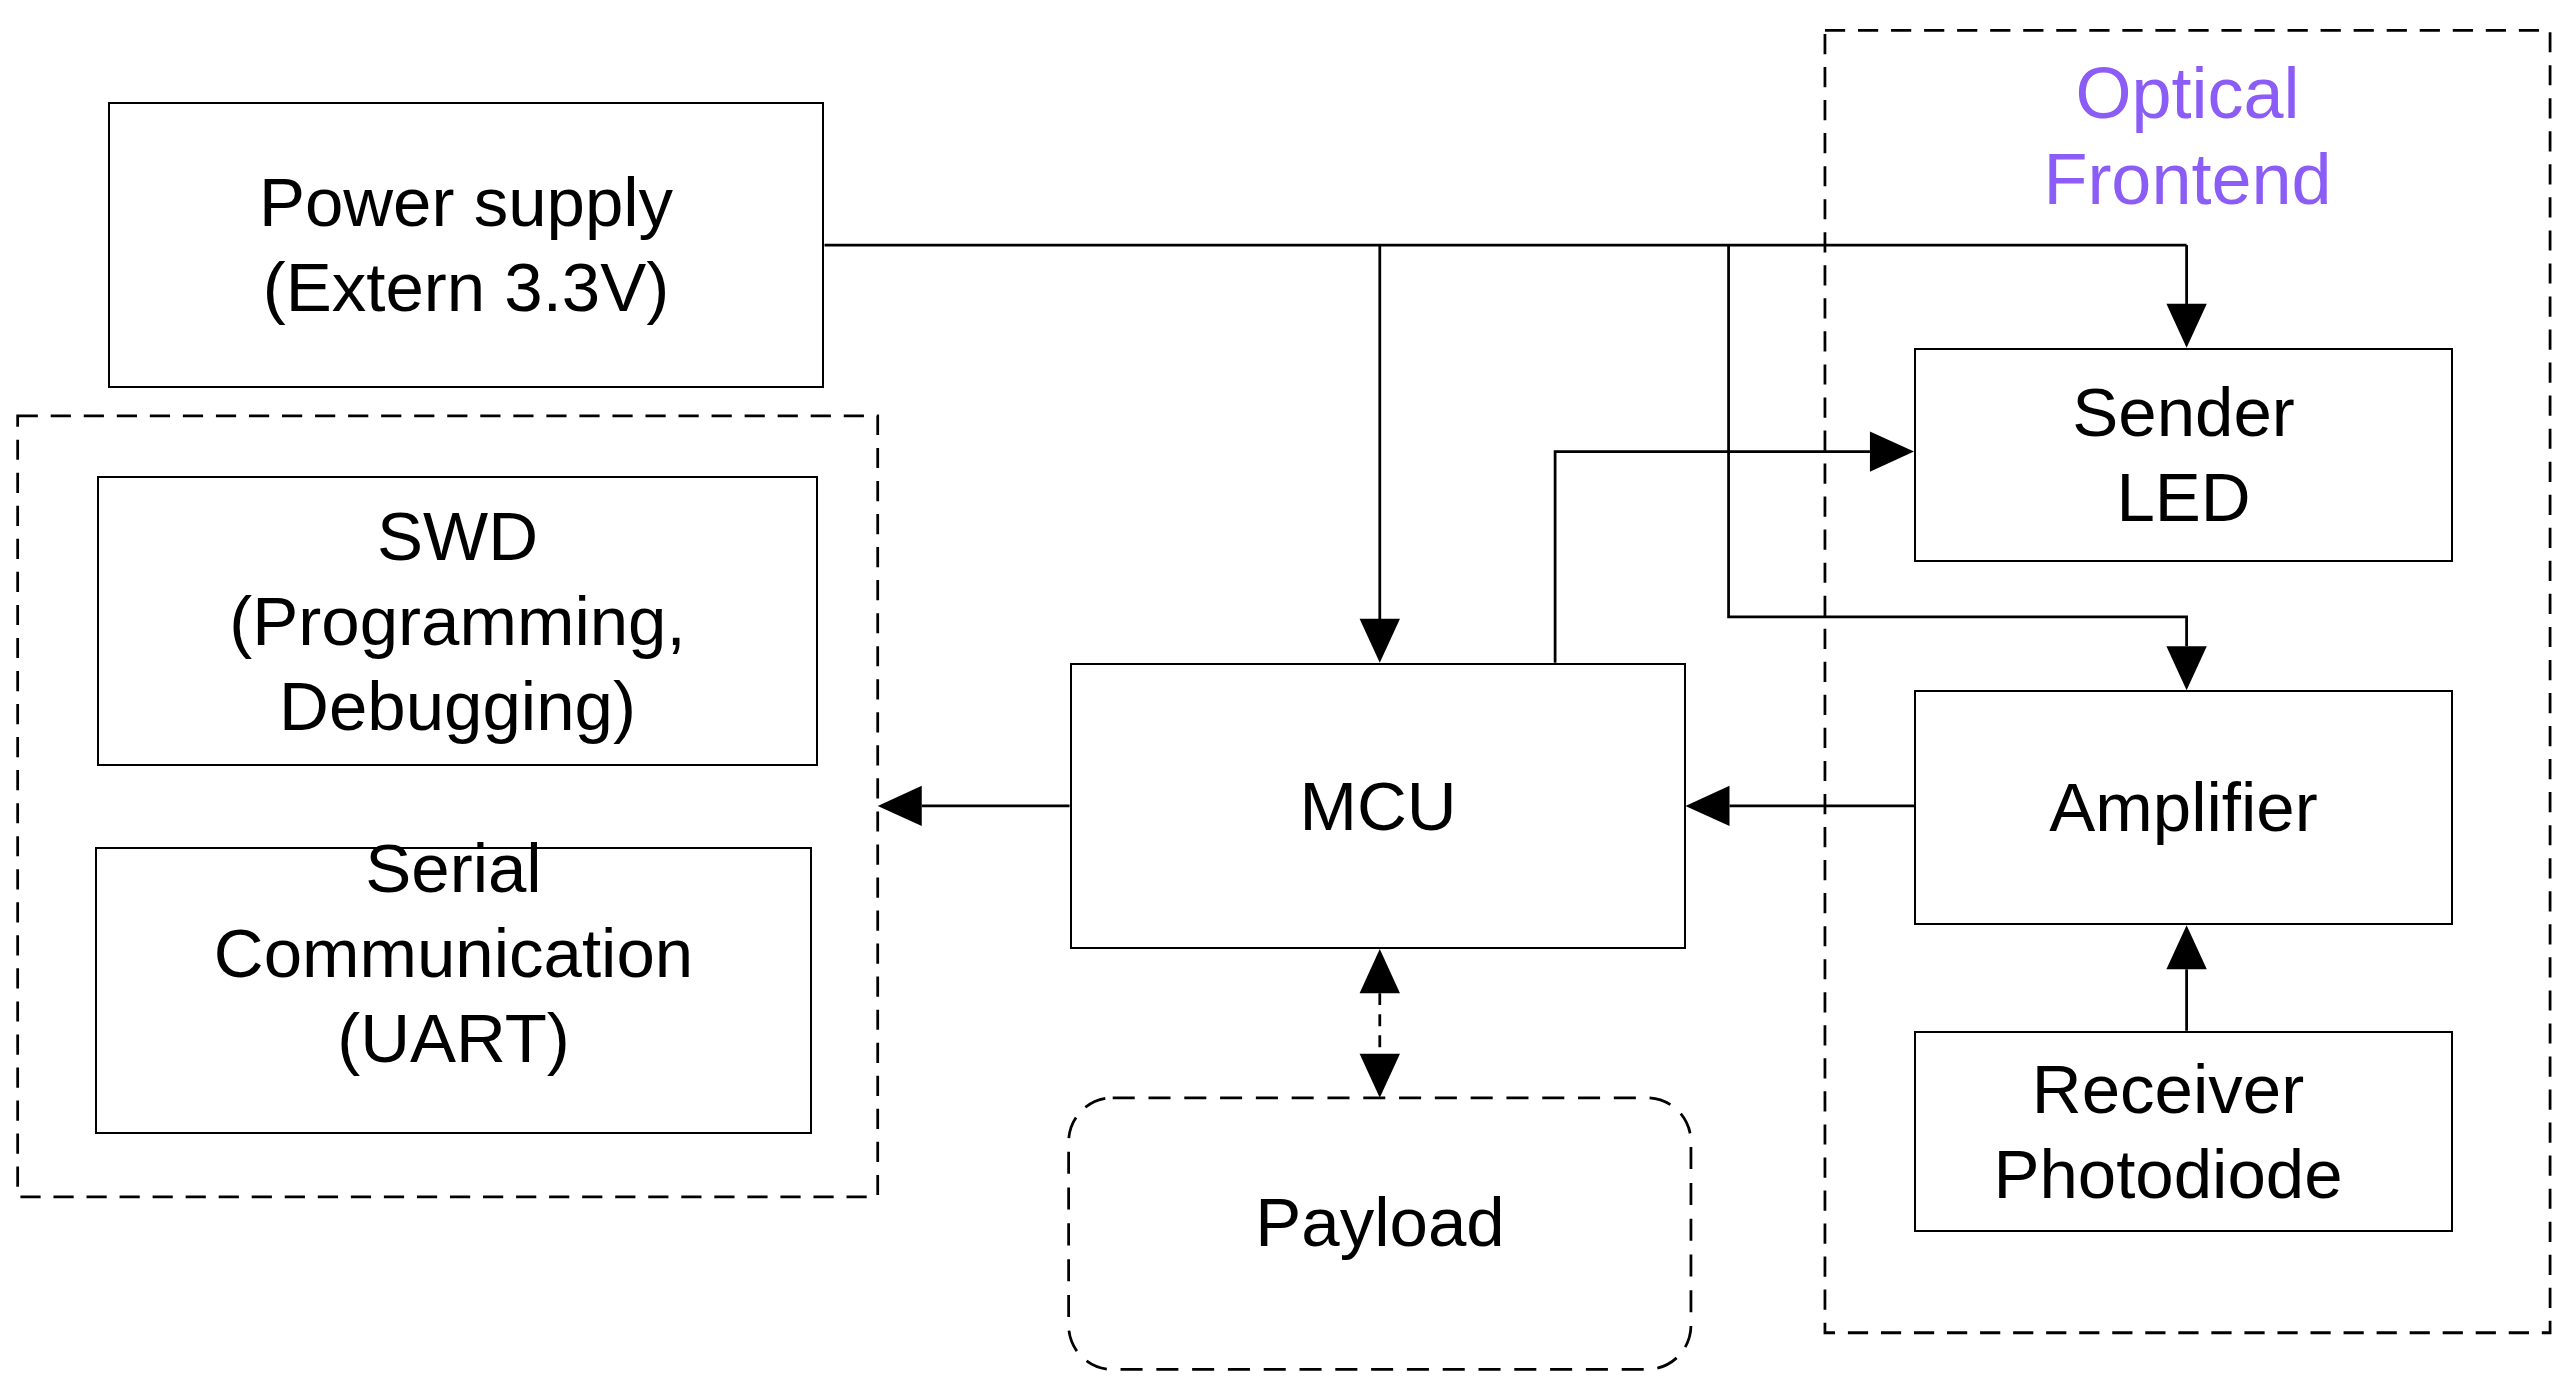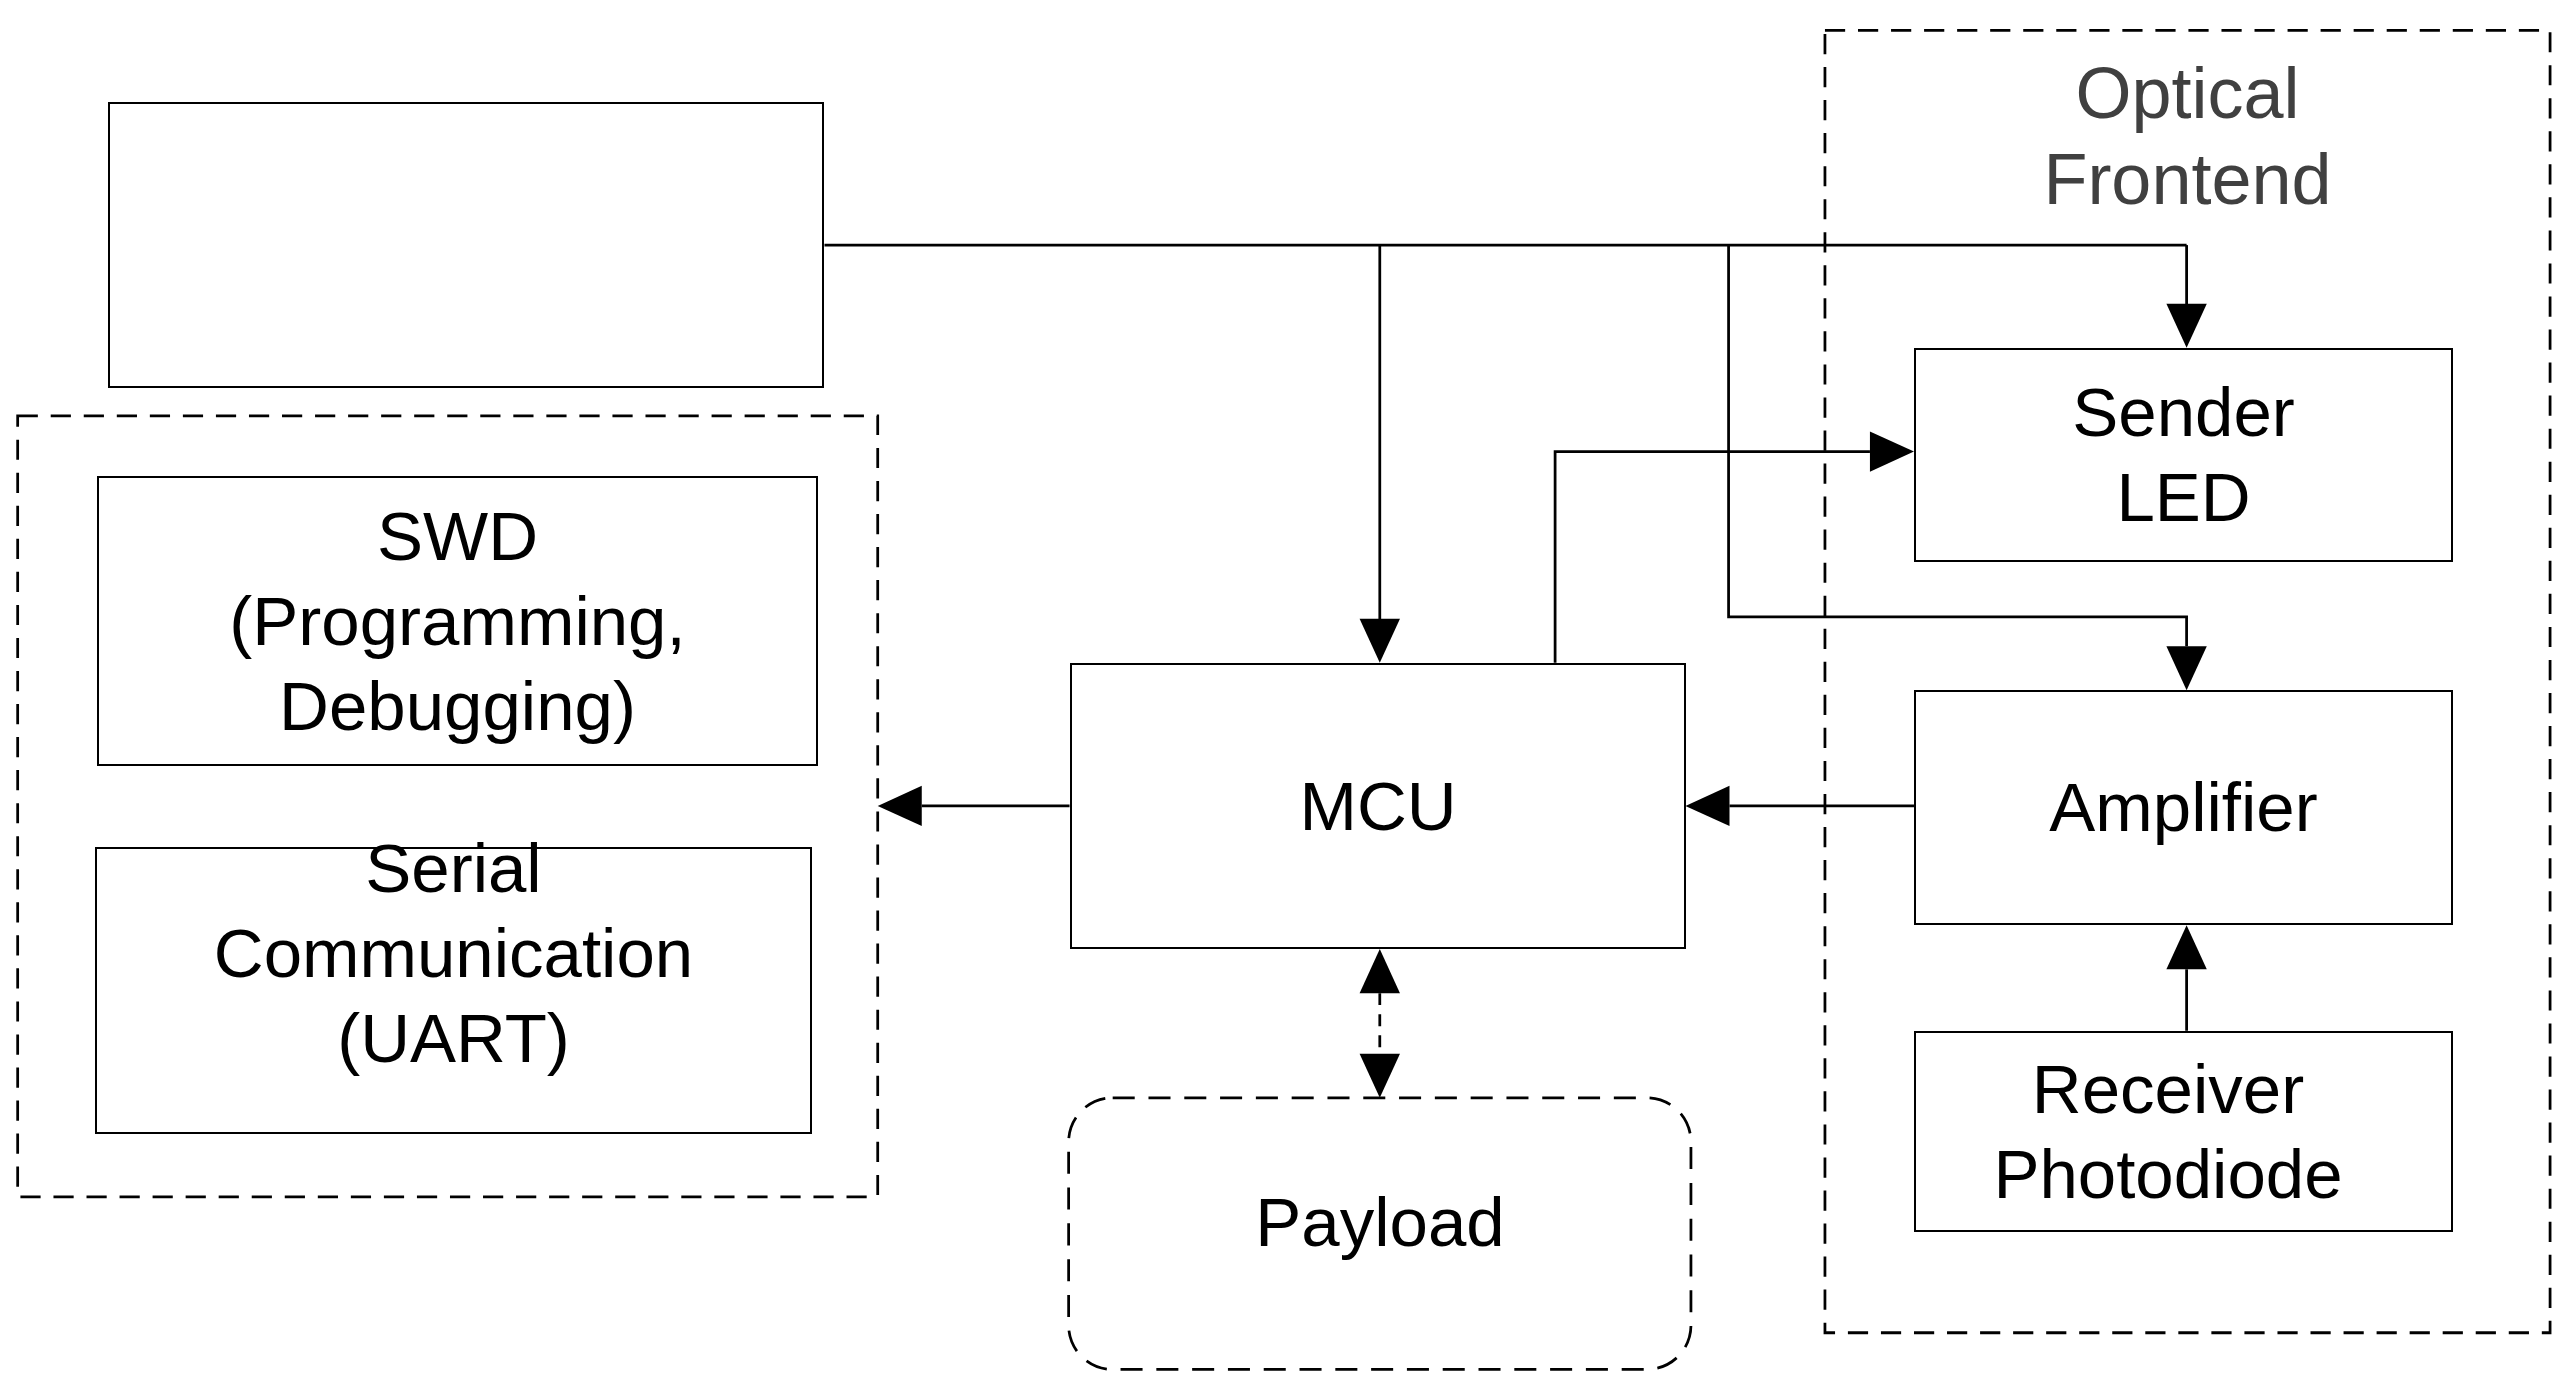--- a/index.html
+++ b/index.html
@@ -33,21 +33,21 @@
     flex-direction: column;
     align-items: center;
     justify-content: center;
     text-align: center;
     font-size: 69px;
     line-height: 85px;
     white-space: nowrap;
     box-sizing: border-box;
   }
   .group-label {
-    color: #404040;
+    color: #8b5cf6;
     font-size: 72px;
     line-height: 86px;
   }
   
   .power-supply   { left: 108px;  top: 102px;  width: 716px; height: 286px; }
   .swd            { left: 97px;  top: 476px;  width: 721px; height: 290px; }
   .serial         { left: 95px;  top: 847px;  width: 717px; height: 287px; }
   .mcu            { left: 1070px; top: 663px;  width: 616px; height: 286px; }
   .sender         { left: 1914px; top: 348px;  width: 539px; height: 214px; }
   .amplifier      { left: 1914px; top: 690px;  width: 539px; height: 235px; }
@@ -100,20 +100,24 @@
   </svg>
 
   <div class="box power-supply"></div>
   <div class="box swd"></div>
   <div class="box serial"></div>
   <div class="box mcu"></div>
   <div class="box sender"></div>
   <div class="box amplifier"></div>
   <div class="box receiver"></div>
 
+  <div class="label power-supply-l">
+    <div>Power supply</div>
+    <div>(Extern 3.3V)</div>
+  </div>
 
   <div class="label swd-l">
     <div>SWD</div>
     <div>(Programming,</div>
     <div>Debugging)</div>
   </div>
 
   <div class="label serial-l">
     <div>Serial</div>
     <div>Communication</div>

